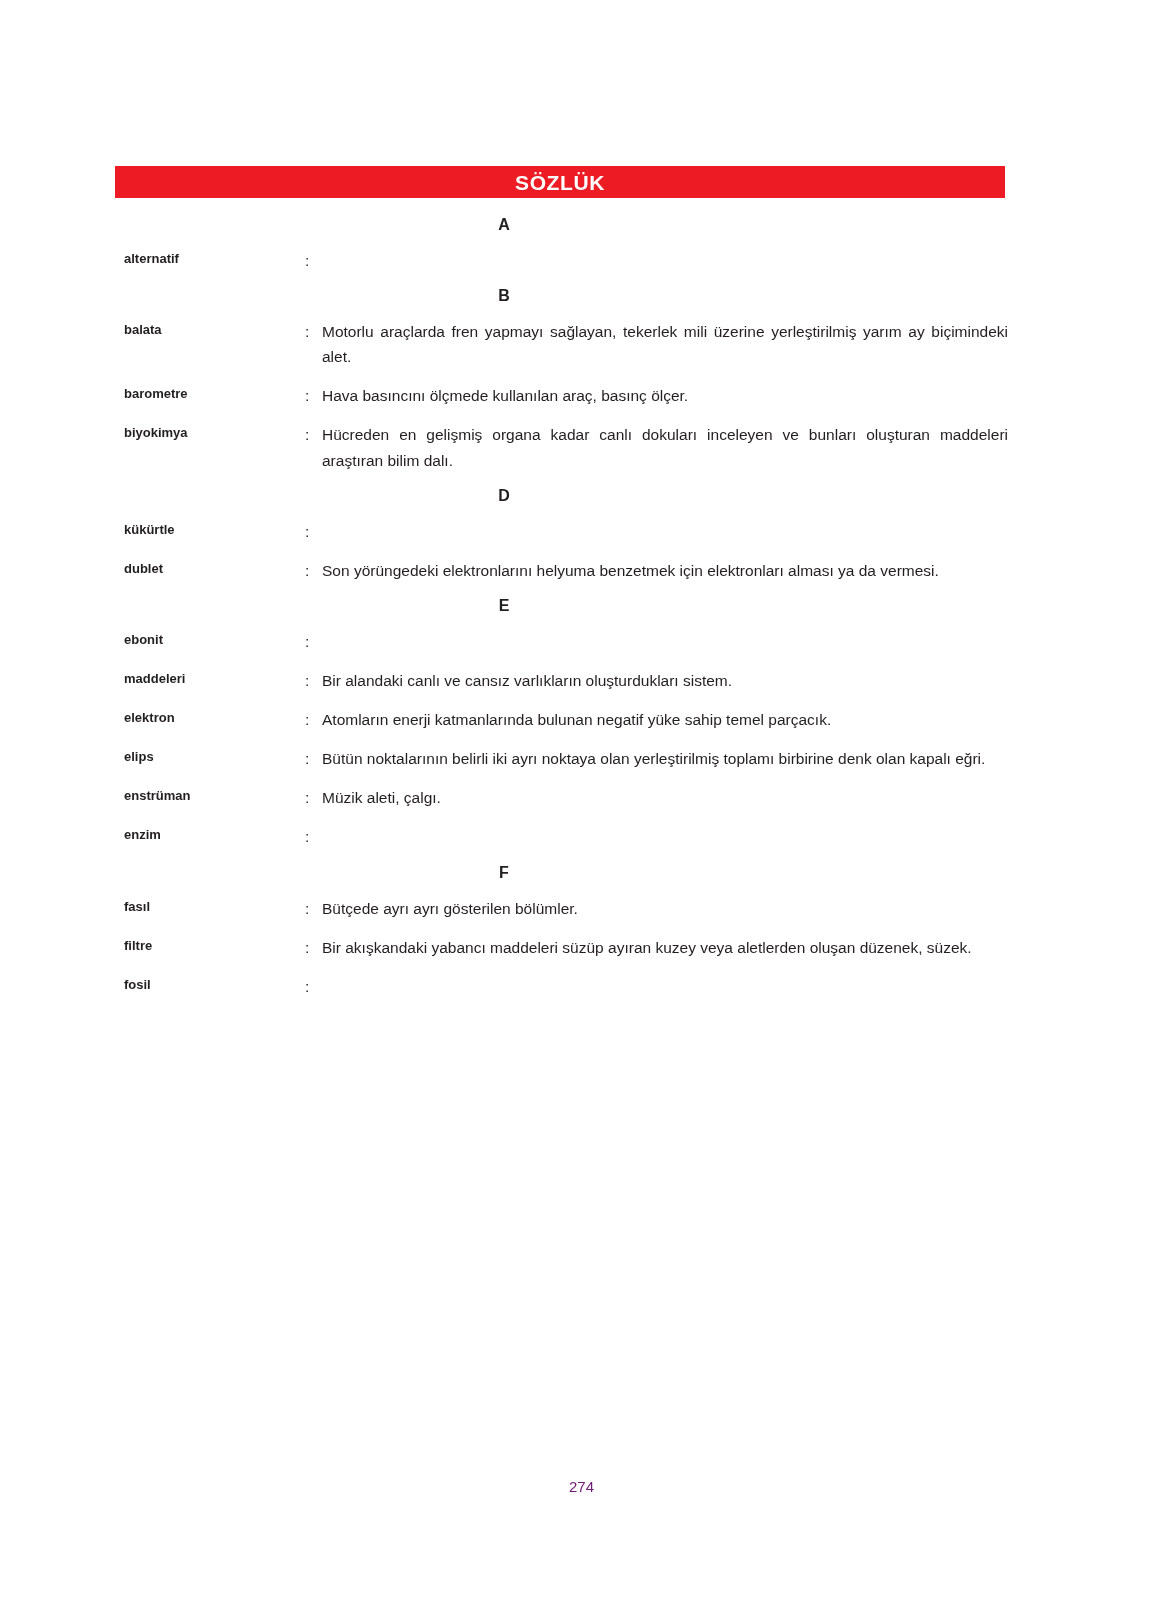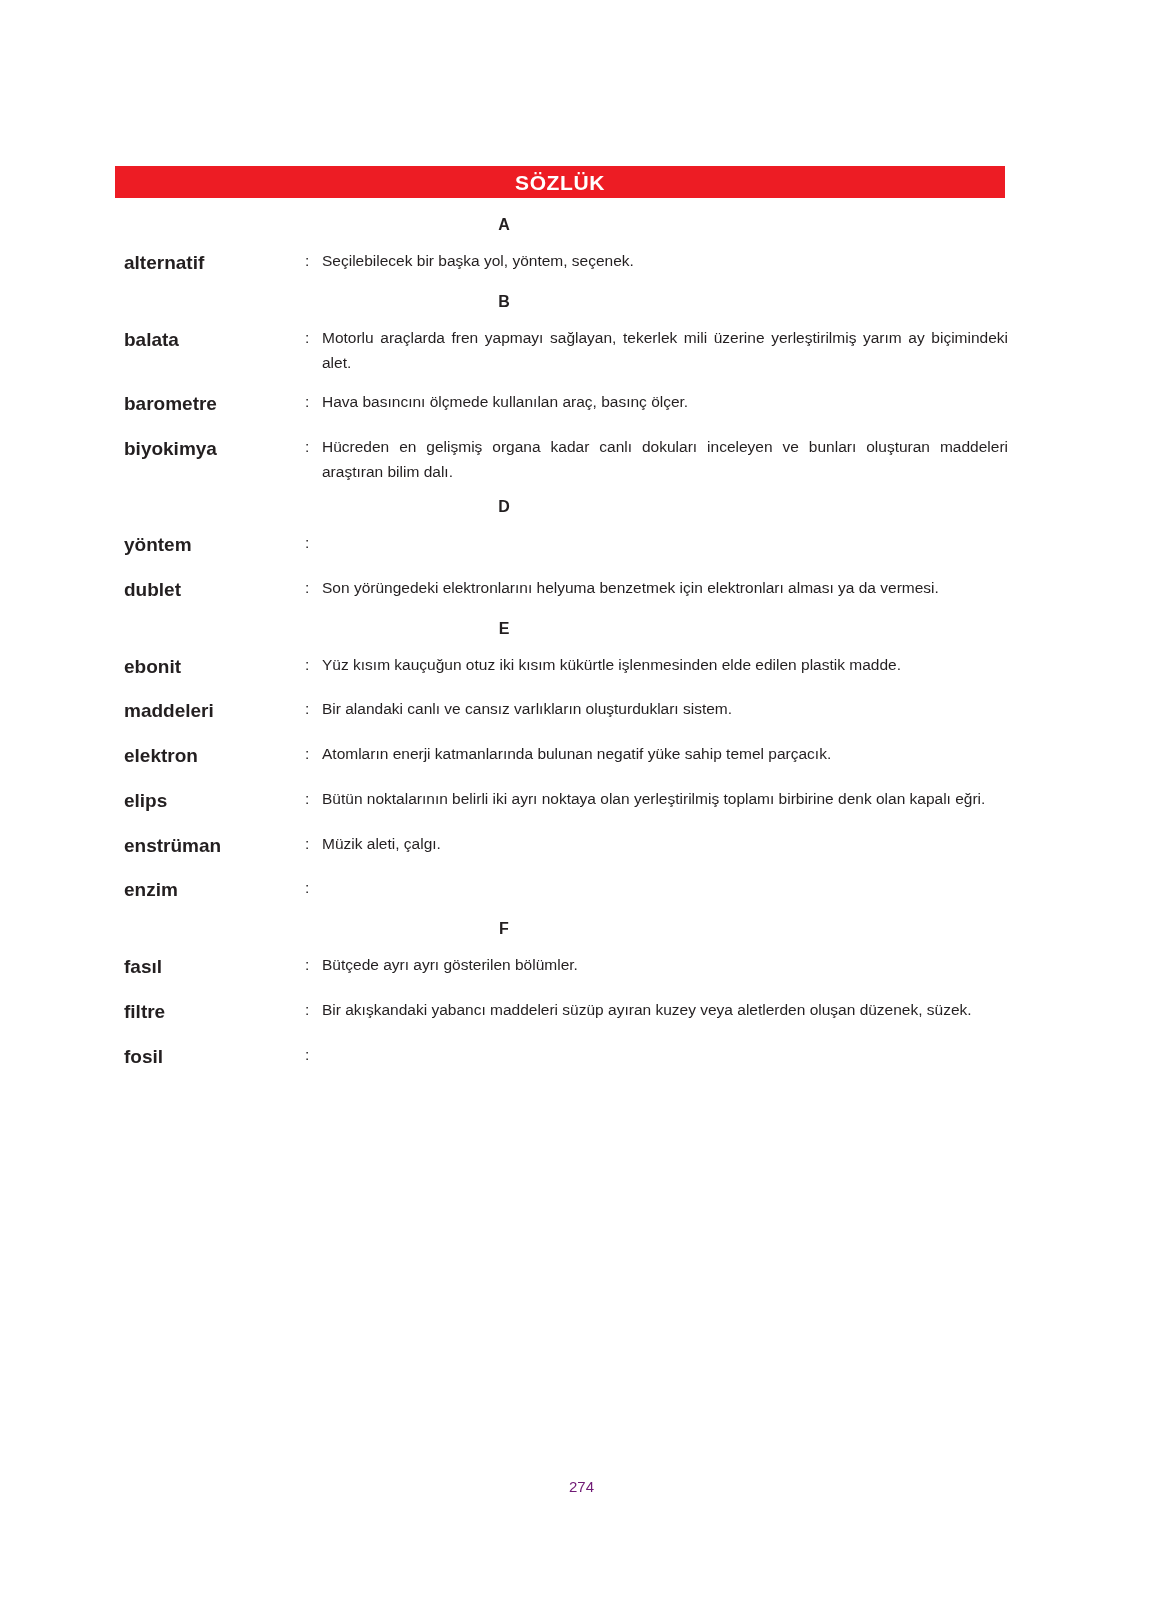--- a/index.html
+++ b/index.html
@@ -64,21 +64,21 @@
   .section-letter.first { margin-top: 6px; }
 
   .entry {
     display: flex;
     align-items: flex-start;
     margin-bottom: 14px;
   }
   .entry-term {
     width: 181px;
     flex: 0 0 181px;
-    font-size: 19px;
+    font-size: 13px;
     font-weight: bold;
     color: #231f20;
     line-height: 1.62;
   }
   .entry-colon {
     width: 17px;
     flex: 0 0 17px;
     font-size: 15.5px;
     color: #231f20;
     line-height: 1.62;
@@ -112,53 +112,51 @@
 
   <div class="banner">
     <span class="banner-title">SÖZLÜK</span>
   </div>
 
   <div class="glossary">
       <div class="section-letter first">A</div>
       <div class="entry">
         <div class="entry-term">alternatif</div>
         <div class="entry-colon">:</div>
-        <div class="entry-def flush">Seçilebilecek bir başka yol, yöntem, seçenek.</div>
       </div>
       <div class="section-letter">B</div>
       <div class="entry">
         <div class="entry-term">balata</div>
         <div class="entry-colon">:</div>
         <div class="entry-def">Motorlu araçlarda fren yapmayı sağlayan, tekerlek mili üzerine yerleştirilmiş yarım ay biçimindeki alet.</div>
       </div>
       <div class="entry">
         <div class="entry-term">barometre</div>
         <div class="entry-colon">:</div>
         <div class="entry-def flush">Hava basıncını ölçmede kullanılan araç, basınç ölçer.</div>
       </div>
       <div class="entry">
         <div class="entry-term">biyokimya</div>
         <div class="entry-colon">:</div>
         <div class="entry-def">Hücreden en gelişmiş organa kadar canlı dokuları inceleyen ve bunları oluşturan maddeleri araştıran bilim dalı.</div>
       </div>
       <div class="section-letter">D</div>
       <div class="entry">
-        <div class="entry-term">yöntem</div>
+        <div class="entry-term">kükürtle</div>
         <div class="entry-colon">:</div>
       </div>
       <div class="entry">
         <div class="entry-term">dublet</div>
         <div class="entry-colon">:</div>
         <div class="entry-def flush">Son yörüngedeki elektronlarını helyuma benzetmek için elektronları alması ya da vermesi.</div>
       </div>
       <div class="section-letter">E</div>
       <div class="entry">
         <div class="entry-term">ebonit</div>
         <div class="entry-colon">:</div>
-        <div class="entry-def flush">Yüz kısım kauçuğun otuz iki kısım kükürtle işlenmesinden elde edilen plastik madde.</div>
       </div>
       <div class="entry">
         <div class="entry-term">maddeleri</div>
         <div class="entry-colon">:</div>
         <div class="entry-def flush">Bir alandaki canlı ve cansız varlıkların oluşturdukları sistem.</div>
       </div>
       <div class="entry">
         <div class="entry-term">elektron</div>
         <div class="entry-colon">:</div>
         <div class="entry-def flush">Atomların enerji katmanlarında bulunan negatif yüke sahip temel parçacık.</div>

